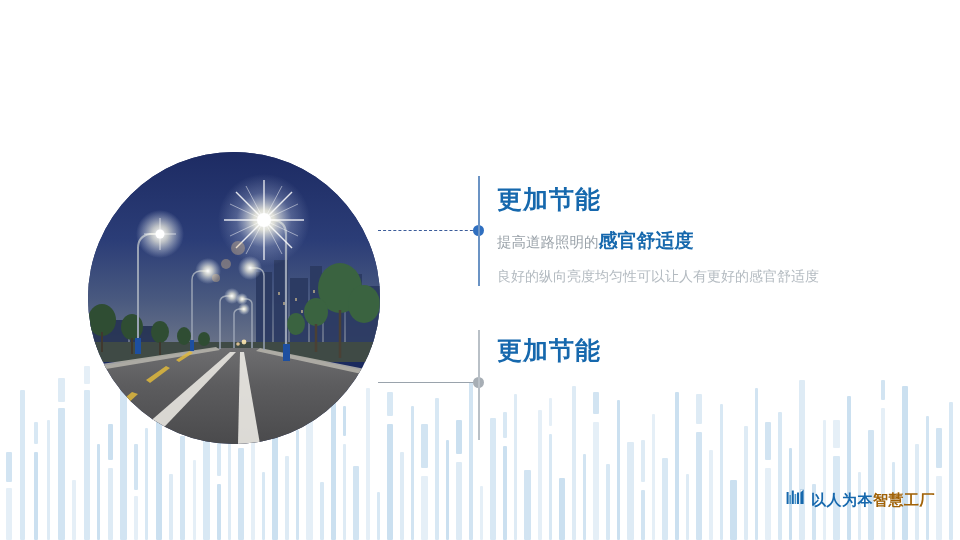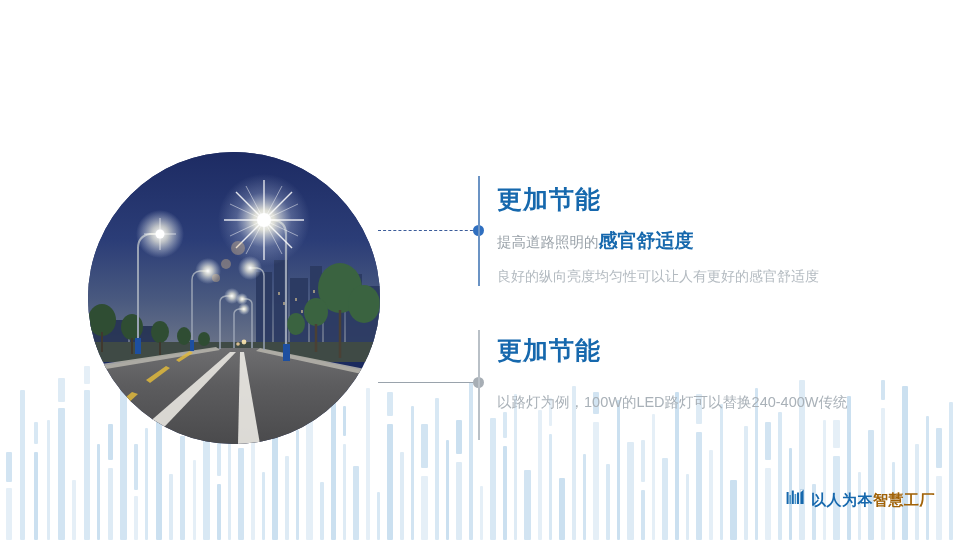--- a/index.html
+++ b/index.html
@@ -446,21 +446,20 @@
     <div class="block-heading">更加节能</div>
     <div class="block-sub">
       <span>提高道路照明的</span><span class="em">感官舒适度</span>
     </div>
     <div class="block-body">良好的纵向亮度均匀性可以让人有更好的感官舒适度</div>
   </div>
 
   <div class="block block-2">
     <div class="block-heading">更加节能</div>
     <div class="block-body-2">
-      <div>以路灯为例，100W的LED路灯可以替换240-400W传统</div>
     </div>
   </div>
 
   <div class="logo">
     <span class="logo-mark">
       <svg width="20" height="20" viewBox="0 0 20 20" xmlns="http://www.w3.org/2000/svg" aria-hidden="true">
         <rect x="0.6" y="4" width="2" height="12" fill="#1668ad"></rect>
         <rect x="3.4" y="7" width="1.6" height="9" fill="#4f97c9"></rect>
         <rect x="5.8" y="2.5" width="2" height="13.5" fill="#1668ad"></rect>
         <rect x="8.6" y="6" width="1.6" height="10" fill="#4f97c9"></rect>

